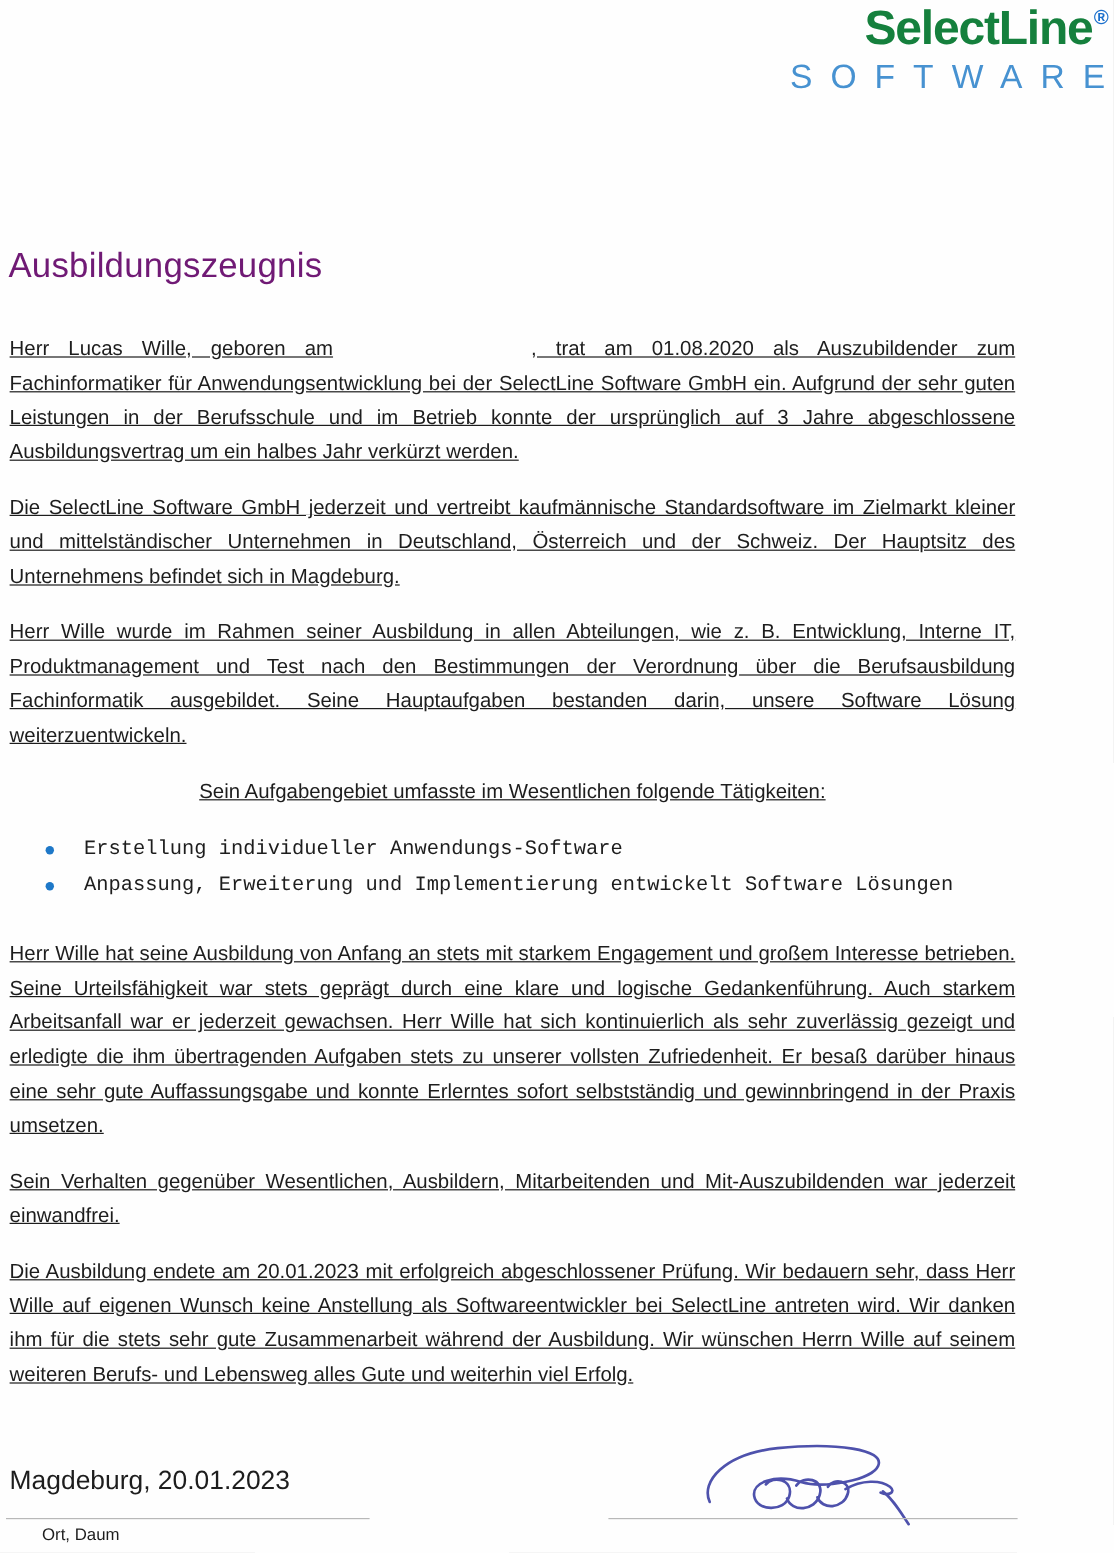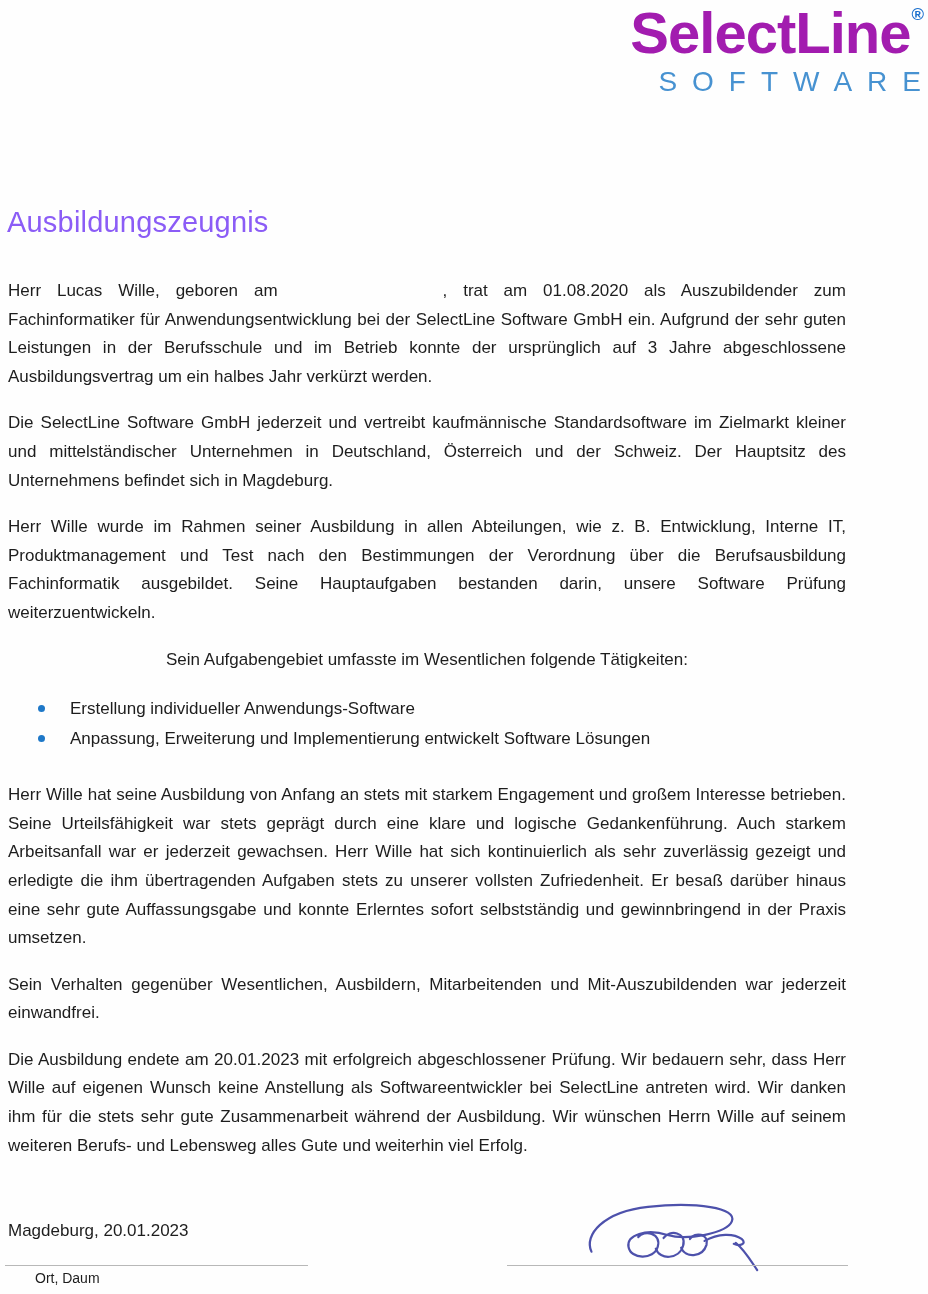--- a/index.html
+++ b/index.html
@@ -8,53 +8,53 @@
     width:928px;height:1294px;
     background:#fefefe;
     margin:0 auto;
     overflow:hidden;
     font-family:"Liberation Sans", sans-serif;
     color:#1d1d1d;
   }
   
   .logo{position:absolute;top:4px;right:5px;text-align:right;line-height:1;}
   .logo-brand{
-    font-size:58px;font-weight:bold;color:#a21caf;letter-spacing:-1px;
+    font-size:40px;font-weight:bold;color:#15803d;letter-spacing:-1px;
     display:inline-block;
   }
   .logo-reg{
     font-size:17px;font-weight:bold;color:#1b70cd;
     vertical-align:top;position:relative;top:2px;left:1px;
   }
   .logo-sub{
     margin-top:6px;
     font-size:28px;font-weight:normal;color:#4792d1;
     letter-spacing:15px;text-align:right;margin-right:-13px;
   }
   
   .doc-title{
     position:absolute;left:7px;top:206px;
-    font-size:29px;font-weight:normal;color:#8b5cf6;letter-spacing:0.2px;
+    font-size:29px;font-weight:normal;color:#701a75;letter-spacing:0.2px;
   }
   
   .content{
     position:absolute;left:8px;top:277px;width:838px;
     font-size:17px;line-height:28.6px;
   }
-  .content p{margin:0 0 18px 0;text-align:justify;}
+  .content p{margin:0 0 18px 0;text-align:justify;text-decoration:underline;}
   .content p.intro{margin-bottom:20px;text-align:center;}
   .gap-spacer{display:inline-block;width:165px;}
-  .bullets{margin:6px 0 28px 0;}
+  .bullets{margin:6px 0 28px 0;font-family:Liberation Mono, monospace;}
   .bullet-row{display:flex;align-items:flex-start;line-height:29px;margin-bottom:1px;padding-left:30px;}
   .bullet-dot{
     width:7px;height:7px;border-radius:50%;background:#1e78c8;
     flex-shrink:0;margin-top:11px;margin-right:25px;
   }
   
-  .place-date{position:absolute;left:8px;top:1221px;font-size:17px;}
+  .place-date{position:absolute;left:8px;top:1221px;font-size:22px;}
   .sig-line{position:absolute;top:1265px;height:0;border-top:1.5px solid #b8b8b8;}
   .sig-line.left{left:5px;width:303px;}
   .sig-line.right{left:507px;width:341px;}
   .sig-label{position:absolute;top:1270px;font-size:14px;}
   .sig-label.left{left:35px;}
   .sig-label.right{left:552px;}
   .signature{position:absolute;left:570px;top:1198px;width:195px;height:78px;}
   .signature svg{width:100%;height:100%;}
 </style>
 </head>
@@ -70,21 +70,21 @@
   </div>
 
   <div class="doc-title">Ausbildungszeugnis</div>
 
   <div class="content">
 
     <p><span>Herr Lucas Wille, geboren am</span><span class="gap-spacer"></span><span>, trat am 01.08.2020 als Auszubildender zum Fachinformatiker für Anwendungsentwicklung bei der SelectLine Software GmbH ein. Aufgrund der sehr guten Leistungen in der Berufsschule und im Betrieb konnte der ursprünglich auf 3 Jahre abgeschlossene Ausbildungsvertrag um ein halbes Jahr verkürzt werden.</span></p>
 
     <p>Die SelectLine Software GmbH jederzeit und vertreibt kaufmännische Standardsoftware im Zielmarkt kleiner und mittelständischer Unternehmen in Deutschland, Österreich und der Schweiz. Der Hauptsitz des Unternehmens befindet sich in Magdeburg.</p>
 
-    <p>Herr Wille wurde im Rahmen seiner Ausbildung in allen Abteilungen, wie z. B. Entwicklung, Interne IT, Produktmanagement und Test nach den Bestimmungen der Verordnung über die Berufsausbildung Fachinformatik ausgebildet. Seine Hauptaufgaben bestanden darin, unsere Software Prüfung weiterzuentwickeln.</p>
+    <p>Herr Wille wurde im Rahmen seiner Ausbildung in allen Abteilungen, wie z. B. Entwicklung, Interne IT, Produktmanagement und Test nach den Bestimmungen der Verordnung über die Berufsausbildung Fachinformatik ausgebildet. Seine Hauptaufgaben bestanden darin, unsere Software Lösung weiterzuentwickeln.</p>
 
     <p class="intro">Sein Aufgabengebiet umfasste im Wesentlichen folgende Tätigkeiten:</p>
 
     <div class="bullets">
       <div class="bullet-row">
         <span class="bullet-dot"></span>
         <span>Erstellung individueller Anwendungs-Software</span>
       </div>
       <div class="bullet-row">
         <span class="bullet-dot"></span>

